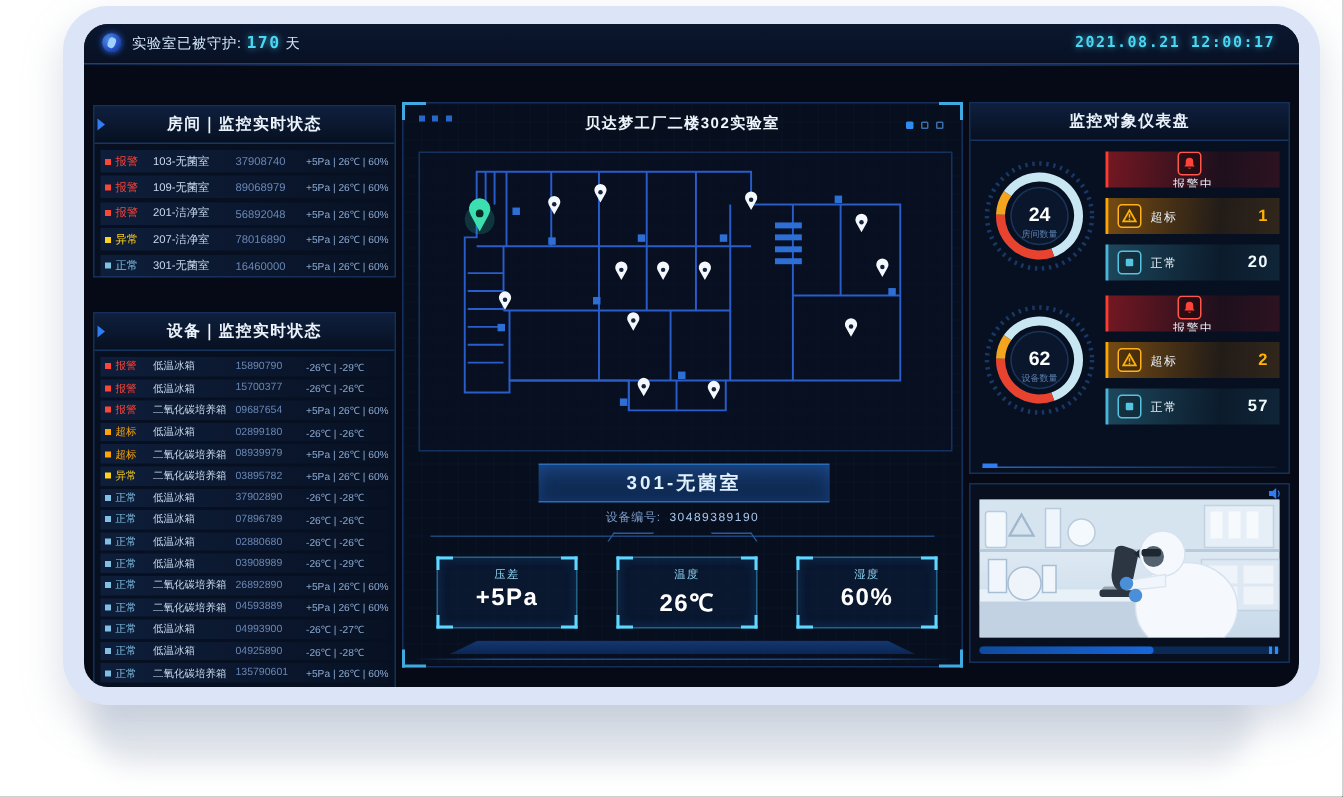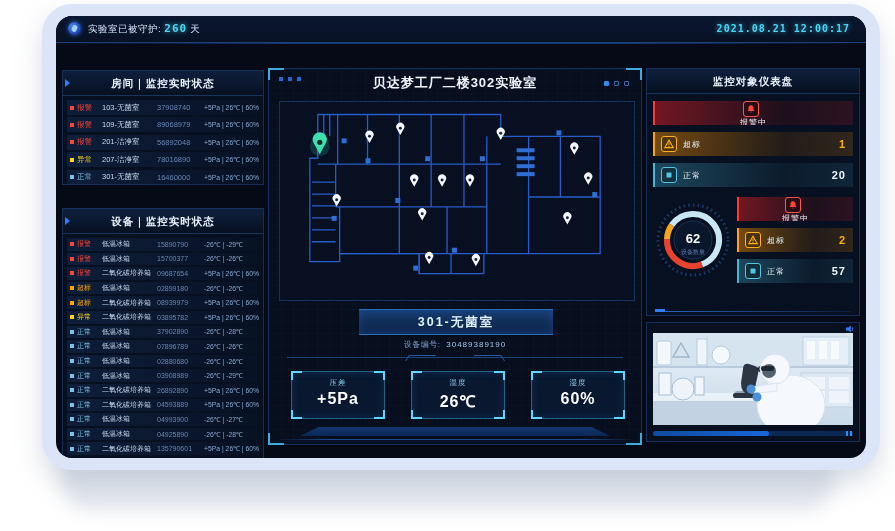--- a/index.html
+++ b/index.html
@@ -51,21 +51,21 @@
   .center-panel{left:212px;top:52px;width:374px;height:377px;
         background:rgba(9,18,38,.6);
         background-image:linear-gradient(rgba(34,76,150,.06) 1px,transparent 1px),
                          linear-gradient(90deg,rgba(34,76,150,.06) 1px,transparent 1px);
         background-size:12px 12px;}
   .corner{position:absolute;width:14px;height:10px;border-color:#3fa9e0;border-style:solid;border-width:0;}
   .c-tl{left:-1px;top:-1px;border-left-width:2px;border-top-width:2px;}
   .c-tr{right:-1px;top:-1px;border-right-width:2px;border-top-width:2px;}
   .c-bl{left:-1px;bottom:-1px;border-left-width:2px;border-bottom-width:2px;}
   .c-br{right:-1px;bottom:-1px;border-right-width:2px;border-bottom-width:2px;}
-  .center-title{height:28px;line-height:28px;text-align:center;font-size:13px;font-weight:bold;color:#eef5fd;letter-spacing:1px;}
+  .center-title{height:28px;line-height:28px;text-align:center;font-size:10px;font-weight:bold;color:#eef5fd;letter-spacing:1px;}
   .dash-ticks{position:absolute;left:10px;top:8px;width:26px;height:4px;
         background:repeating-linear-gradient(90deg,#2f7df5 0 4px,transparent 4px 9px);opacity:.8;}
   .dots{position:absolute;right:12px;top:12px;display:flex;gap:5px;}
   .dot{width:5px;height:5px;border:1px solid #3a6ea8;border-radius:1px;box-sizing:border-box;}
   .dot.active{background:#2f8df0;border-color:#2f8df0;}
   .floorplan{position:absolute;left:10px;top:32px;width:354px;height:198px;
         border:1px solid #13325e;background:rgba(8,16,36,.5);}
   .room-bar{position:absolute;left:90px;top:240px;width:194px;height:24px;line-height:24px;text-align:center;
         background:linear-gradient(180deg,#16396b,#0c2448);border:1px solid #2b6eb8;border-left:none;border-right:none;
         color:#dff0ff;font-size:12.5px;font-weight:bold;letter-spacing:2px;
@@ -128,21 +128,21 @@
   <div class="device-shadow"></div>
   <div class="device-frame"></div>
   <div class="screen">
 
     <div class="topbar">
       <div class="logo">
           <i></i>
         </div>
       <div class="guard">
         <span>实验室已被守护:</span>
-        <span class="lcd">260</span>
+        <span class="lcd">170</span>
         <span>天</span>
       </div>
       <div class="datetime lcd">2021.08.21 12:00:17</div>
     </div>
 
     <div class="panel" style="left:6px;top:54px;width:202px;height:115px;">
       <div class="panel-title">
         <i class="title-arrow"></i>
         <span>房间｜监控实时状态</span>
       </div>
@@ -479,20 +479,30 @@
       <div class="center-bottom-deco"></div>
       <div class="center-bottom-line"></div>
     </div>
 
     <div class="panel dash-panel">
       <div class="panel-title">
         <span>监控对象仪表盘</span>
       </div>
       <div id="gauges">
           <div class="gauge-group">
+            <div class="gauge-wrap"><svg viewBox="0 0 84 86" width="84" height="86">
+                <circle cx="42" cy="43" r="35" fill="none" stroke="#1c3c6e" stroke-width="3" stroke-dasharray="1.6 3.1" opacity="0.9"></circle>
+                <circle cx="42" cy="43" r="26" fill="none" stroke="#10294e" stroke-width="6"></circle>
+                <path d="M20.70,28.09 A26,26 0 1 1 50.89,67.43" fill="none" stroke="#c9e7f3" stroke-width="6"></path>
+                <path d="M50.89,67.43 A26,26 0 0 1 16.02,42.09" fill="none" stroke="#e8432e" stroke-width="6"></path>
+                <path d="M16.02,42.09 A26,26 0 0 1 20.70,28.09" fill="none" stroke="#f3a51f" stroke-width="6"></path>
+                <circle cx="42" cy="43" r="19" fill="rgba(12,26,52,.6)" stroke="rgba(70,130,210,.3)" stroke-width="1"></circle>
+                <text x="42" y="46" text-anchor="middle" fill="#ffffff" font-size="13" font-weight="bold" font-family="&quot;Liberation Sans&quot;,sans-serif">24</text>
+                <text x="42" y="57" text-anchor="middle" fill="#5d7fae" font-size="6" font-family="&quot;Liberation Sans&quot;,sans-serif">房间数量</text>
+              </svg></div>
             <div class="stats">
               <div class="stat alarm">
                 <span class="stat-ic">
                   <svg width="10" height="10" viewBox="0 0 12 12">
                     <path d="M6 1.4a3 3 0 0 1 3 3v2.3l1.1 1.7H1.9L3 6.7V4.4a3 3 0 0 1 3-3z" fill="#ff4438"></path>
                     <path d="M4.7 9.4a1.4 1.4 0 0 0 2.6 0z" fill="#ff4438"></path>
                   </svg>
                 </span>
                 <span class="stat-label">报警中</span>
                 <span class="stat-val">3</span>

